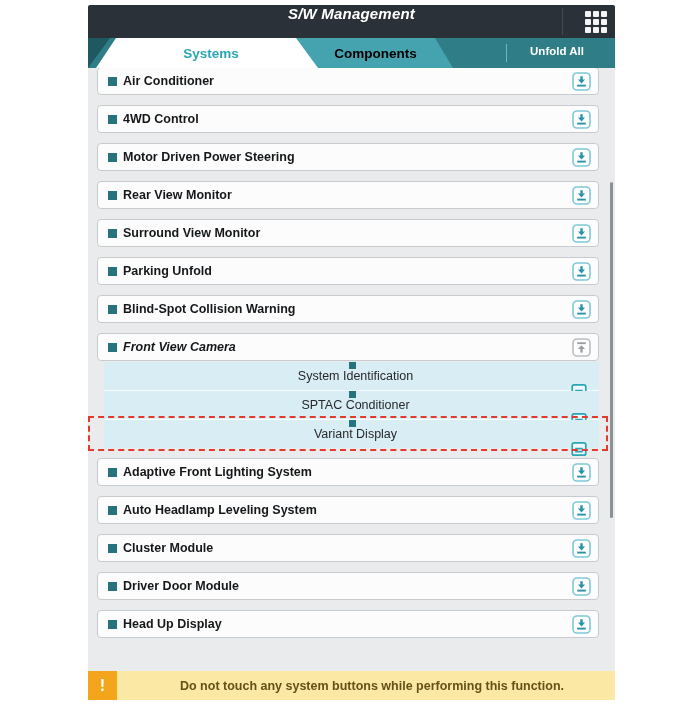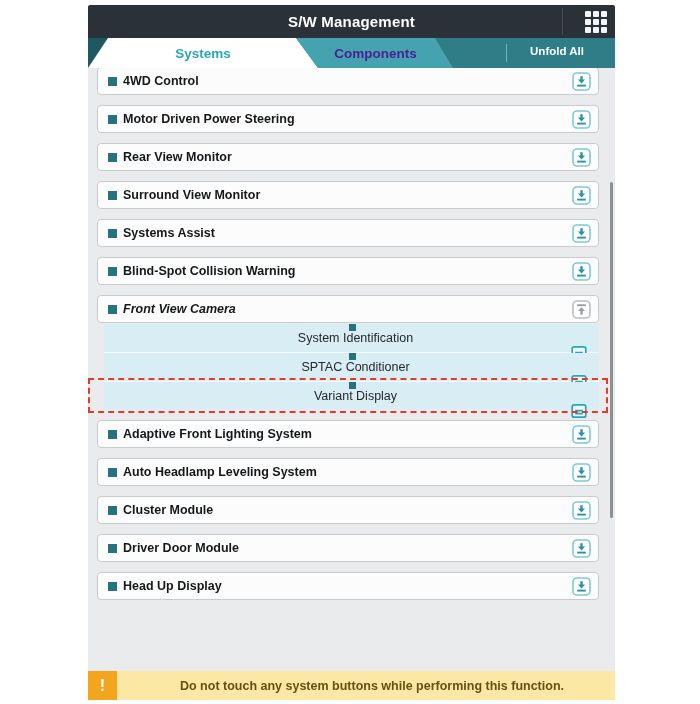--- a/index.html
+++ b/index.html
@@ -15,32 +15,32 @@
     --warn-bg:#fbe8a4; --warn-icon:#f3a61c; --warn-text:#655117;
     --hl-red:#e23b2e;
   }
   *{margin:0;padding:0;box-sizing:border-box;}
   html,body{background:#fff;}
   body{font-family:"Liberation Sans",sans-serif;}
   .stage{position:relative;width:700px;height:704px;background:#fff;overflow:hidden;}
   .app{position:absolute;left:88px;top:5px;width:527px;height:695px;}
 
   
-  .titlebar{position:relative;height:33px;background:var(--header-bg);display:flex;align-items:center;justify-content:center;border-radius:2px 2px 0 0;}
+  .titlebar{position:relative;height:33px;background:var(--header-bg);display:flex;align-items:flex-start;justify-content:center;border-radius:2px 2px 0 0;font-style:italic;}
   .title{color:#fff;font-size:15px;font-weight:bold;letter-spacing:.2px;}
   .titlebar-divider{position:absolute;right:52px;top:3px;bottom:3px;width:1px;background:var(--header-divider);}
   .grid-btn{position:absolute;right:8px;top:6px;width:22px;height:22px;background:transparent;border:none;cursor:pointer;display:grid;grid-template-columns:repeat(3,1fr);gap:2px;padding:0;}
   .grid-btn span{background:#f2f4f5;border-radius:1px;}
 
   
   .tabbar{position:relative;height:30px;background:var(--tabbar-bg);}
   .wedge{position:absolute;left:0;top:0;width:22px;height:30px;background:var(--wedge);clip-path:polygon(0 0,22px 0,0 30px);}
   .tab{position:absolute;top:0;height:30px;display:flex;align-items:center;justify-content:center;font-size:13.5px;font-weight:bold;cursor:pointer;}
-  .tab-systems{left:0;width:230px;background:#fff;color:var(--systems-text);clip-path:polygon(20px 0,208px 0,230px 30px,0 30px);}
-  .tab-components{left:208px;width:157px;background:var(--components-bg);color:#4c1d95;clip-path:polygon(0 0,139px 0,157px 30px,22px 30px);padding-left:2px;}
+  .tab-systems{left:8px;width:230px;background:#fff;color:var(--systems-text);clip-path:polygon(20px 0,208px 0,230px 30px,0 30px);}
+  .tab-components{left:208px;width:157px;background:var(--components-bg);color:#000000;clip-path:polygon(0 0,139px 0,157px 30px,22px 30px);padding-left:2px;}
   .tab-divider{position:absolute;left:418px;top:6px;height:18px;width:1px;background:var(--tab-divider);}
   .unfold{position:absolute;left:419px;top:0;width:100px;height:26px;background:transparent;border:none;color:#fff;font-size:11.5px;font-weight:bold;cursor:pointer;font-family:inherit;}
 
   
   .list{position:relative;height:603px;background:var(--list-bg);overflow:hidden;padding:0 16px 0 9px;}
   .row{height:28px;background:var(--card-bg);border:1px solid var(--card-border);border-radius:4px;display:flex;align-items:center;padding:0 7px 0 10px;margin-bottom:10px;cursor:pointer;}
   .list > .row:first-child{margin-top:-1px;}
   .row.expanded{margin-bottom:1px;font-style:italic;}
   .bullet{width:9px;height:9px;background:var(--bullet);flex:0 0 auto;}
   .bullet.sm{width:7px;height:7px;}
@@ -91,20 +91,33 @@
         <span>Systems</span>
       </div>
       <div class="tab tab-components">
         <span>Components</span>
       </div>
       <div class="tab-divider"></div>
       <button class="unfold">Unfold All</button>
     </nav>
 
     <div class="list" id="list">
+      <div class="row">
+    <span class="bullet"></span>
+    <span class="row-label">Air Conditioner</span>
+    <button class="row-btn dl" aria-label="download">
+      <svg viewBox="0 0 19 19">
+        <rect x="1" y="1" width="17" height="17" rx="4" fill="#fff" stroke="#7cc9d8" stroke-width="1.6"></rect>
+        <path d="M9.5 4.2 v4.4" stroke="#2b93a7" stroke-width="2.4" fill="none"></path>
+        <path d="M5.9 7.6 L9.5 11.6 L13.1 7.6 Z" fill="#2b93a7"></path>
+        <path d="M5.2 13.6 h8.6" stroke="#2b93a7" stroke-width="1.9"></path>
+      </svg>
+    </button>
+
+  </div>
         <div class="row">
     <span class="bullet"></span>
     <span class="row-label">4WD Control</span>
     <button class="row-btn dl" aria-label="download">
       <svg viewBox="0 0 19 19">
         <rect x="1" y="1" width="17" height="17" rx="4" fill="#fff" stroke="#7cc9d8" stroke-width="1.6"></rect>
         <path d="M9.5 4.2 v4.4" stroke="#2b93a7" stroke-width="2.4" fill="none"></path>
         <path d="M5.9 7.6 L9.5 11.6 L13.1 7.6 Z" fill="#2b93a7"></path>
         <path d="M5.2 13.6 h8.6" stroke="#2b93a7" stroke-width="1.9"></path>
       </svg>
@@ -145,21 +158,21 @@
         <rect x="1" y="1" width="17" height="17" rx="4" fill="#fff" stroke="#7cc9d8" stroke-width="1.6"></rect>
         <path d="M9.5 4.2 v4.4" stroke="#2b93a7" stroke-width="2.4" fill="none"></path>
         <path d="M5.9 7.6 L9.5 11.6 L13.1 7.6 Z" fill="#2b93a7"></path>
         <path d="M5.2 13.6 h8.6" stroke="#2b93a7" stroke-width="1.9"></path>
       </svg>
     </button>
 
   </div>
         <div class="row">
     <span class="bullet"></span>
-    <span class="row-label">Systems Assist</span>
+    <span class="row-label">Parking Unfold</span>
     <button class="row-btn dl" aria-label="download">
       <svg viewBox="0 0 19 19">
         <rect x="1" y="1" width="17" height="17" rx="4" fill="#fff" stroke="#7cc9d8" stroke-width="1.6"></rect>
         <path d="M9.5 4.2 v4.4" stroke="#2b93a7" stroke-width="2.4" fill="none"></path>
         <path d="M5.9 7.6 L9.5 11.6 L13.1 7.6 Z" fill="#2b93a7"></path>
         <path d="M5.2 13.6 h8.6" stroke="#2b93a7" stroke-width="1.9"></path>
       </svg>
     </button>
 
   </div>

